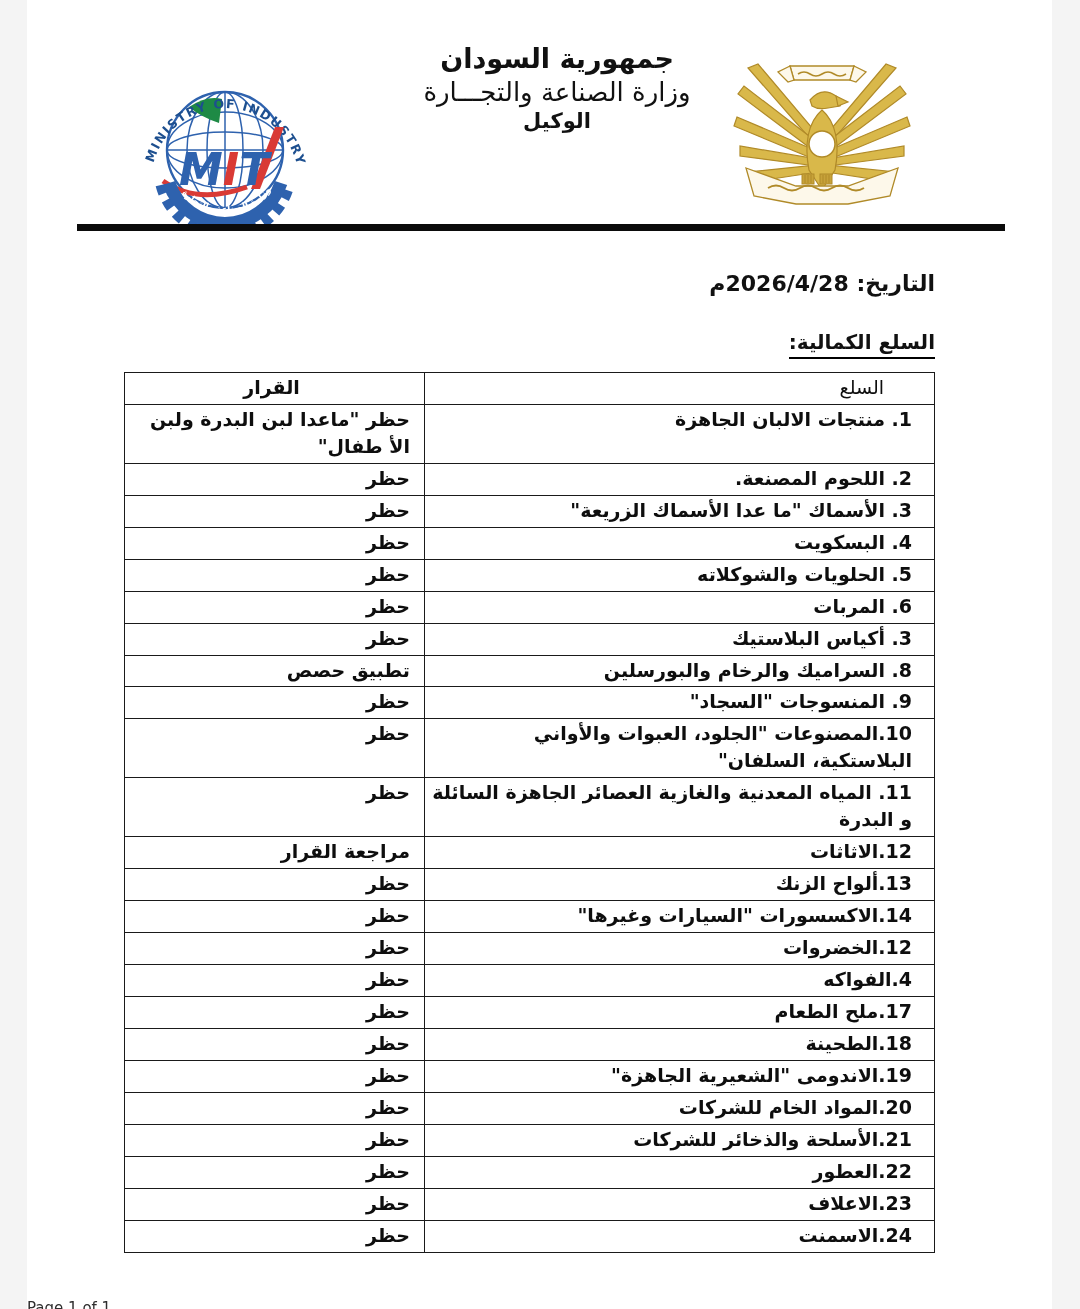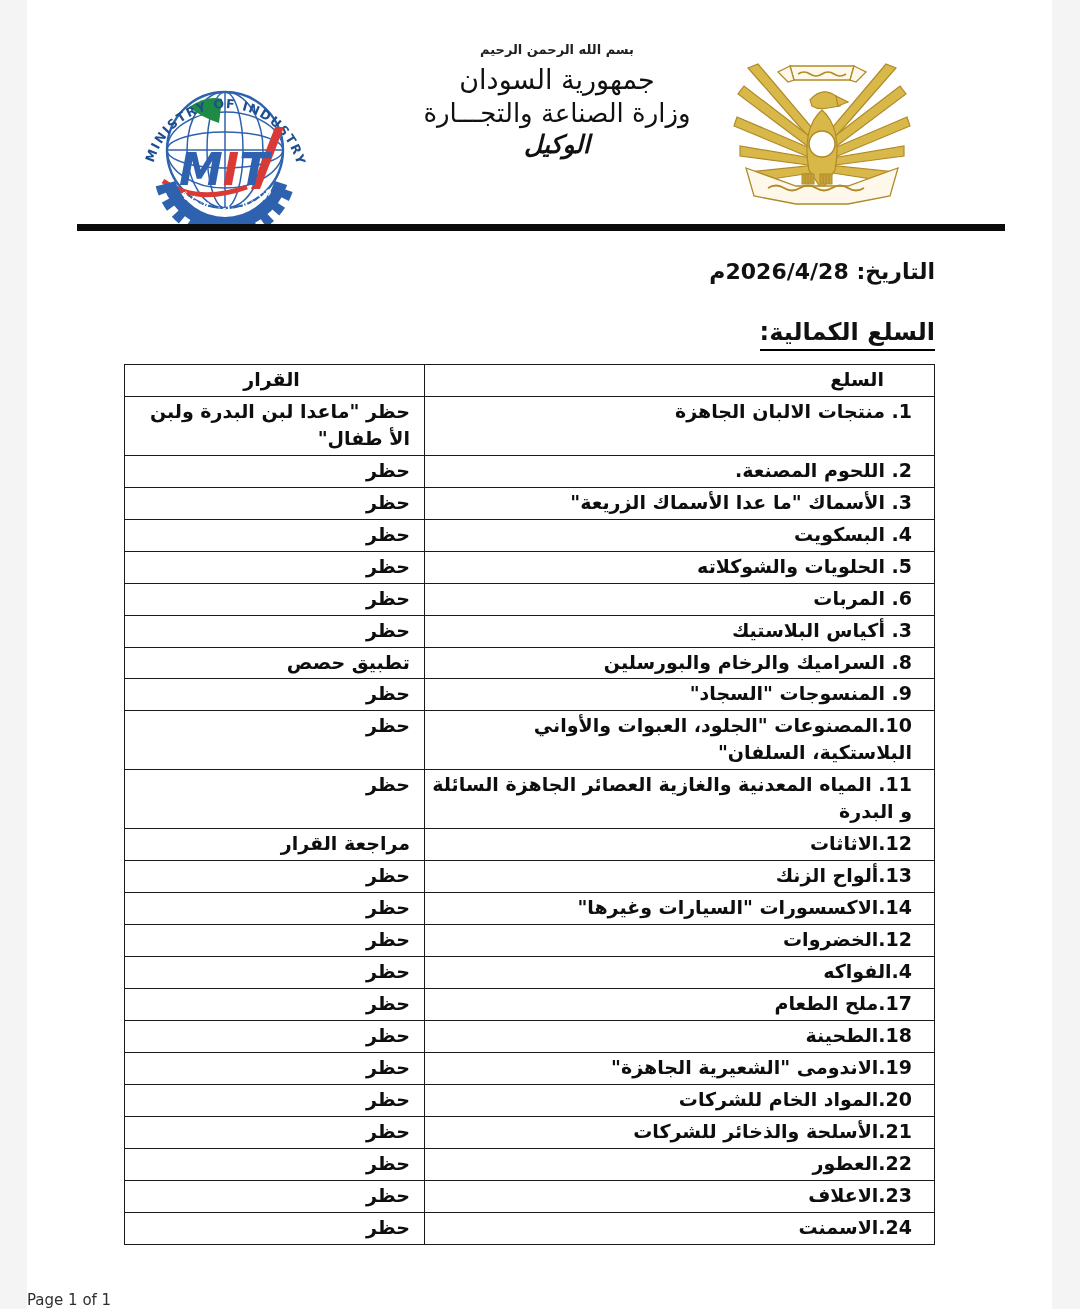--- a/index.html
+++ b/index.html
@@ -17,54 +17,54 @@
   }
   
   .doc-header{position:relative;height:233px;}
   .mit-logo{position:absolute;left:100px;top:55px;}
   .emblem{position:absolute;left:705px;top:48px;}
   .center-head{
     position:absolute;left:310px;top:42px;width:440px;
     text-align:center;direction:rtl;
   }
   .bismillah{font-size:13px;font-weight:700;color:#222;margin-bottom:6px;}
-  .country{font-size:27px;font-weight:400;line-height:1.25;}
+  .country{font-size:27px;font-weight:700;line-height:1.25;}
   .ministry{font-size:26px;font-weight:400;line-height:1.25;}
-  .office{font-size:25px;font-weight:700;line-height:1.3;font-style:italic;}
+  .office{font-size:21px;font-weight:700;line-height:1.3;}
   .head-rule{
     position:absolute;left:50px;top:224px;width:928px;height:7px;
     background:#0b0b0b;
   }
   
   .content{width:810px;margin:0 117px 0 98px;direction:rtl;}
   .date-line{
-    margin-top:24px;font-size:22px;font-weight:700;text-align:right;
+    margin-top:36px;font-size:22px;font-weight:700;text-align:right;
     line-height:1.4;
   }
   .section-title-wrap{margin-top:30px;text-align:right;}
   .section-title{
-    display:inline-block;font-size:24px;font-weight:700;
+    display:inline-block;font-size:20px;font-weight:700;
     border-bottom:2.5px solid #000;padding-bottom:3px;
   }
   
   table.goods-table{
     margin-top:13px;border-collapse:collapse;table-layout:fixed;
     width:810px;direction:rtl;
   }
   .goods-table col.c1{width:510px;}
   .goods-table col.c2{width:300px;}
   .goods-table th,.goods-table td{
     border:1.8px solid #1a1a1a;
     font-size:19px;font-weight:700;color:#0e0e0e;
     line-height:1.42;vertical-align:top;
     padding:1px 6px 3px;
     text-align:right;
     overflow:hidden;
   }
-  .goods-table th.h-goods{padding-right:50px;font-weight:700;margin-left:47px;}
+  .goods-table th.h-goods{padding-right:50px;font-weight:400;margin-left:47px;}
   .goods-table th.h-dec{padding-right:12px;text-align:center;}
   .goods-table td.c-goods{padding-right:22px;margin-top:13px;}
   .goods-table td.c-dec{padding-right:14px;}
   
   .page-footer{
     margin-top:46px;direction:ltr;
     font-size:15px;color:#2e2e2e;font-weight:400;
   }
 </style>
 </head>
@@ -105,21 +105,20 @@
         <path d="M 34,130 A 66,66 0 0 0 162,130" fill="none" stroke="#2e62ae" stroke-width="11" stroke-dasharray="9 7"></path>
         <path d="M 42,128 A 59,59 0 0 0 154,128" fill="none" stroke="#2e62ae" stroke-width="13"></path>
 
         <text font-family="DejaVu Sans, sans-serif" font-size="9" font-weight="700" fill="#ffffff">
           <textPath href="#arcBand" startOffset="8">وزارة الصناعة والتجارة</textPath>
         </text>
       </svg>
     </div>
 
     <div class="center-head">
-      <div class="bismillah">بسم الله الرحمن الرحيم</div>
       <div class="country">جمهورية السودان</div>
       <div class="ministry">وزارة الصناعة والتجـــارة</div>
       <div class="office">الوكيل</div>
     </div>
 
     <div class="emblem">
       <svg width="180" height="172" viewBox="0 0 180 172" xmlns="http://www.w3.org/2000/svg">
         <g stroke="#b08a28" stroke-width="1.2" fill="#d9b84a">
 
           <path d="M 88,102 L 16,20 L 26,16 L 92,94 Z"></path>

